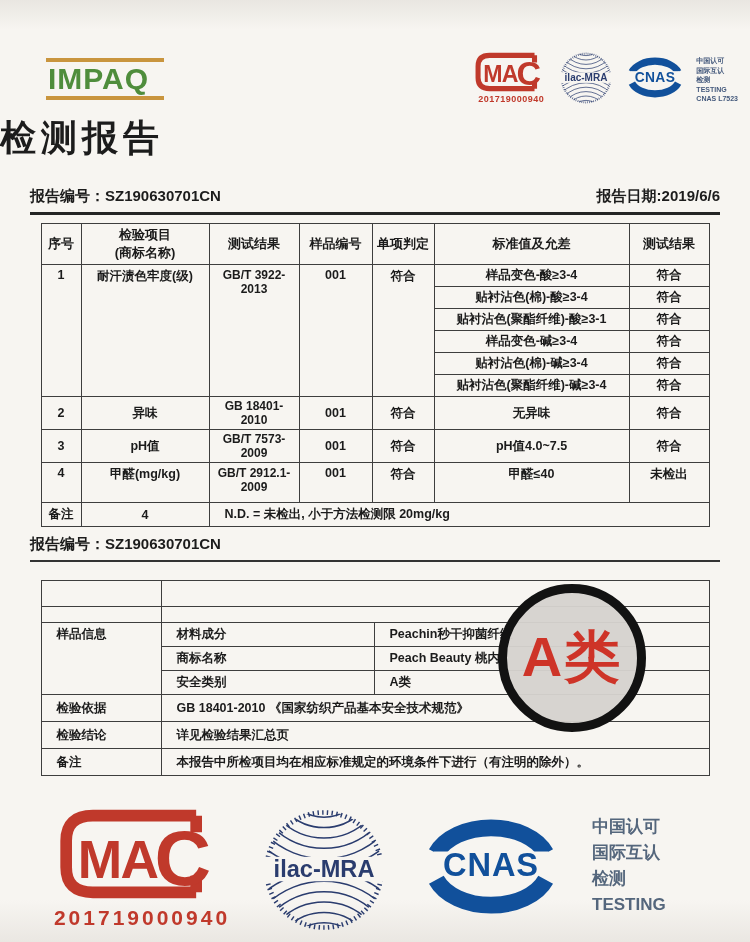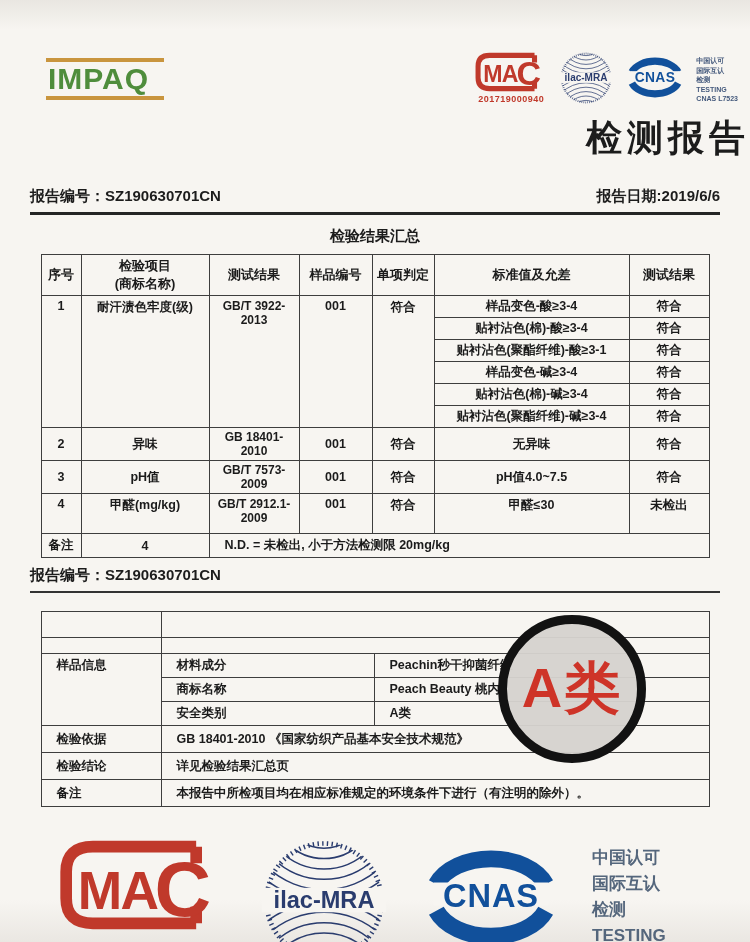--- a/index.html
+++ b/index.html
@@ -11,21 +11,21 @@
   }
   
   .top { display:flex; justify-content:space-between; align-items:flex-start; padding:50px 10px 0 46px; height:118px; }
   .impaq { margin-top:8px; }
   .impaq .bar { height:4px; width:118px; background:#c9953e; }
   .impaq .txt { font-size:30px; font-weight:800; color:#4f8d3c; letter-spacing:1px; line-height:34px; padding:0 2px; }
   .marks { display:flex; align-items:flex-start; gap:9px; padding-right:2px; }
   .cma-top { display:flex; flex-direction:column; align-items:center; }
   .cma-num-sm { font-size:9px; font-weight:700; color:#c0392b; letter-spacing:0.5px; margin-top:0; }
   .accred-sm { font-size:7px; line-height:9.5px; color:#44597c; margin-top:6px; font-weight:600; }
-  .title { text-align:right; font-size:36px; font-weight:700; letter-spacing:5px; margin-top:-4px; }
+  .title { text-align:left; font-size:36px; font-weight:700; letter-spacing:5px; margin-top:-4px; }
   
   .bar1 { margin:24px 30px 0; display:flex; justify-content:space-between; align-items:flex-end;
           border-bottom:3px solid #252525; padding-bottom:6px; font-size:15px; font-weight:700; }
   .bar2 { margin:8px 30px 0; border-bottom:2px solid #333; padding-bottom:6px; font-size:15px; font-weight:700; }
   .summary-title { text-align:center; font-size:15px; font-weight:700; margin-top:12px; }
   
   table { border-collapse:collapse; margin:8px auto 0; width:668px; table-layout:fixed; }
   td, th { border:1.6px solid #3e3e3e; font-size:12.5px; font-weight:600; text-align:center;
            padding:2px 3px; color:#1b1b1b; overflow:hidden; }
   th { font-weight:700; font-size:13px; }
@@ -119,21 +119,20 @@
 
   <div class="bar1">
     <div>
       <span>报告编号：</span><span>SZ190630701CN</span>
     </div>
     <div>
       <span>报告日期:</span><span>2019/6/6</span>
     </div>
   </div>
 
-  <div class="summary-title">检验结果汇总</div>
 
   <table>
     <colgroup>
       <col style="width:40px">
         <col style="width:128px">
         <col style="width:90px">
       <col style="width:73px">
         <col style="width:62px">
         <col style="width:195px">
         <col style="width:80px">
@@ -197,21 +196,21 @@
       <td>符合</td>
       <td>pH值4.0~7.5</td>
       <td>符合</td>
     </tr>
     <tr class="h40">
       <td class="vtop">4</td>
       <td class="vtop">甲醛(mg/kg)</td>
       <td class="vtop" style="font-size:12px">GB/T 2912.1-2009</td>
       <td class="vtop">001</td>
       <td class="vtop">符合</td>
-      <td class="vtop">甲醛≤30</td>
+      <td class="vtop">甲醛≤40</td>
       <td class="vtop">未检出</td>
     </tr>
     <tr class="h24">
       <td>备注</td>
       <td>4</td>
       <td colspan="5" class="tleft">N.D. = 未检出, 小于方法检测限 20mg/kg</td>
     </tr>
   </tbody>
     </table>
 

